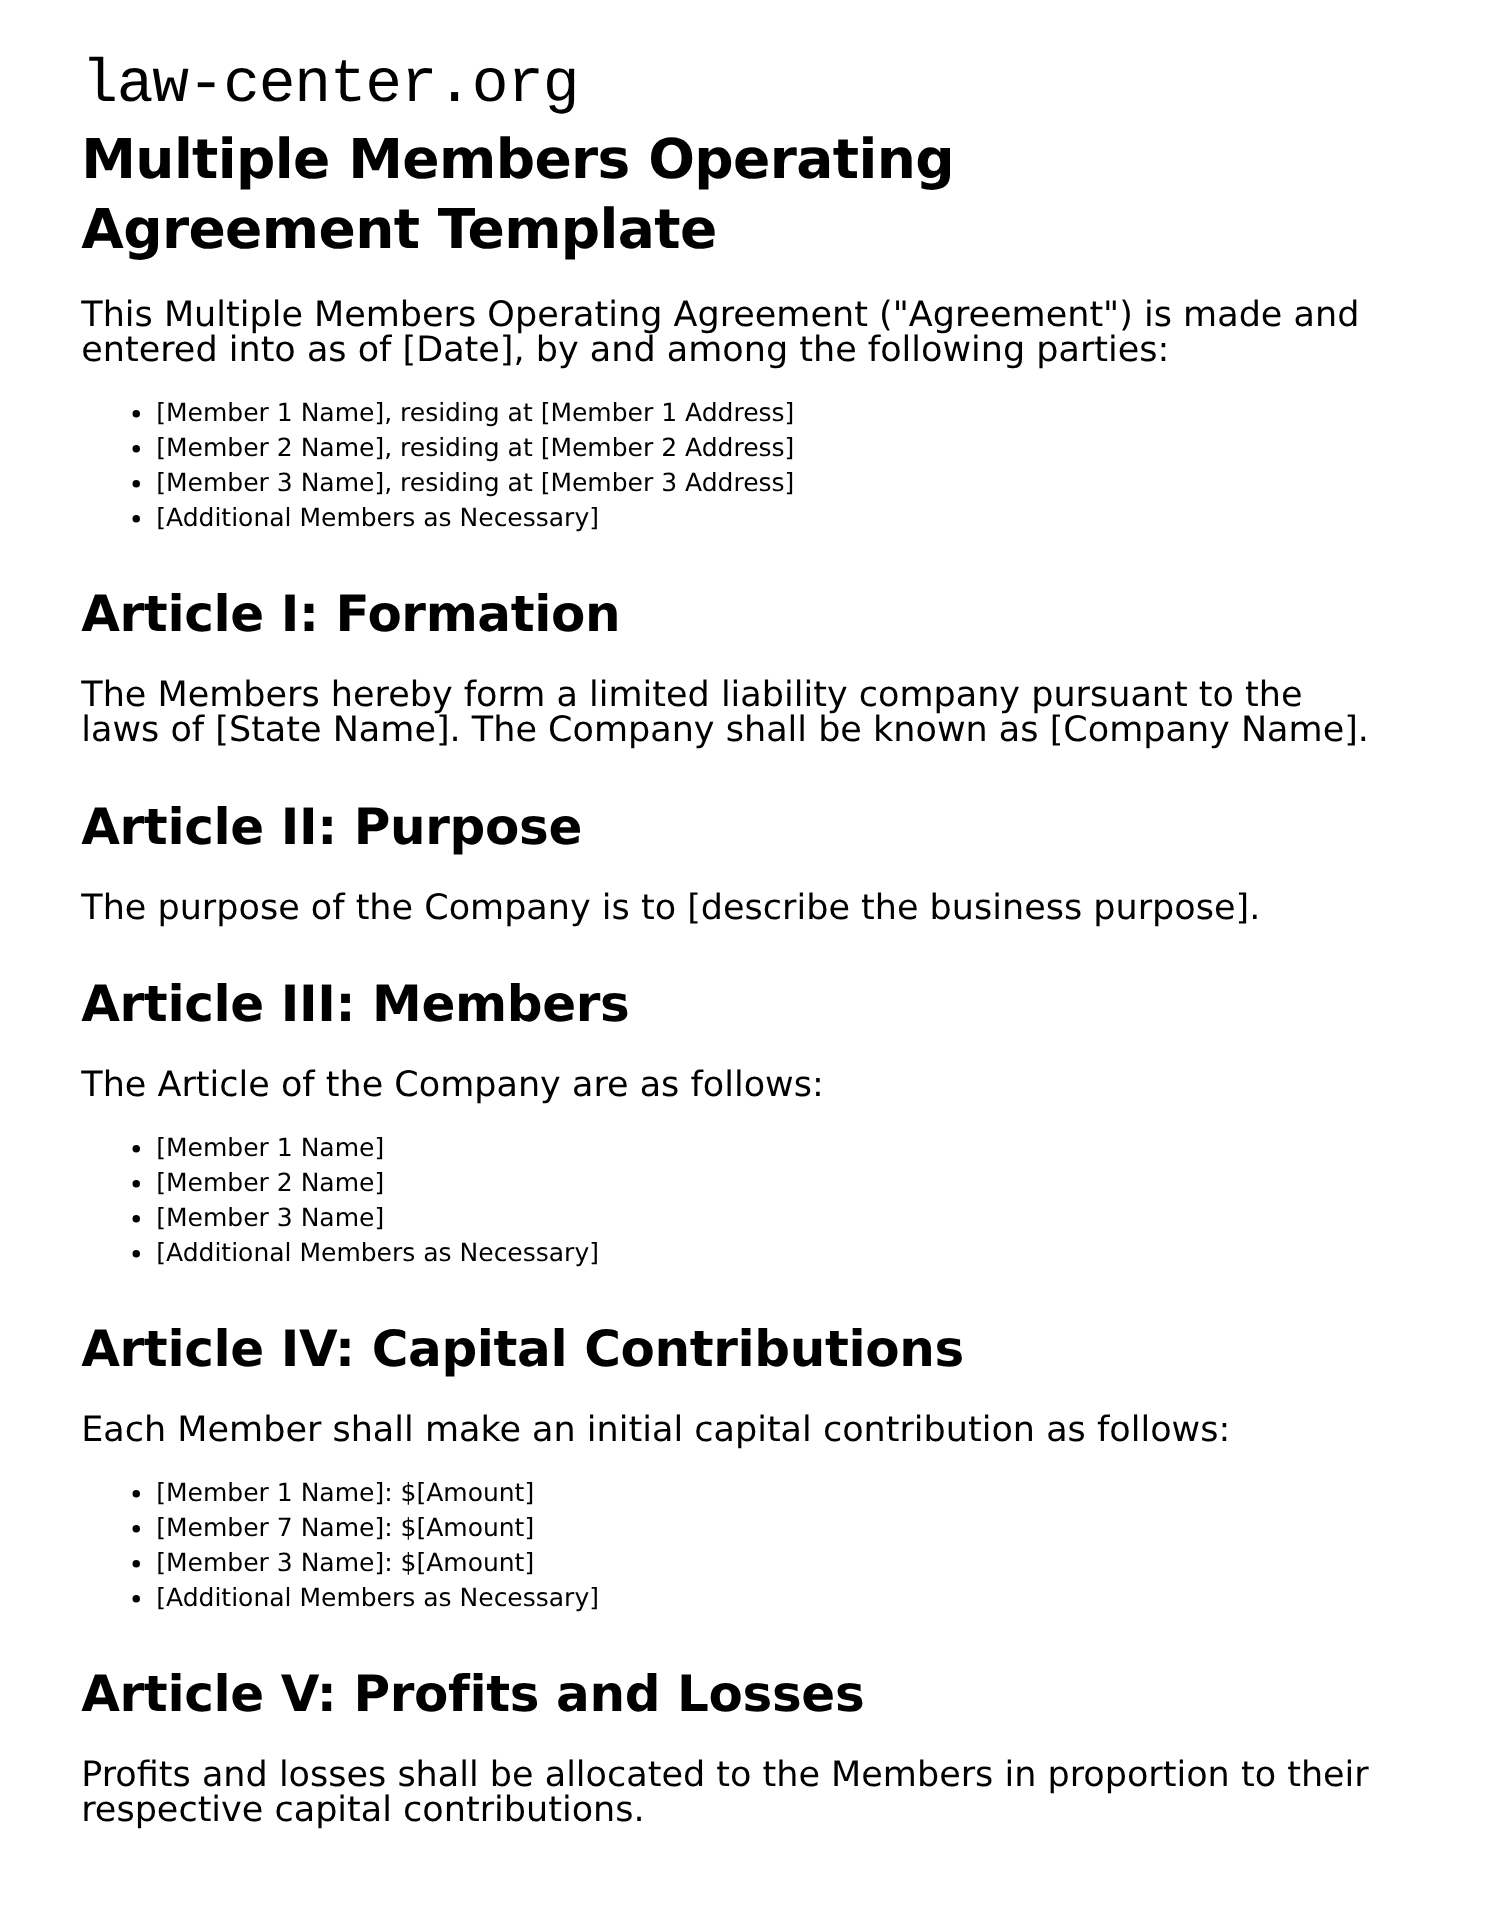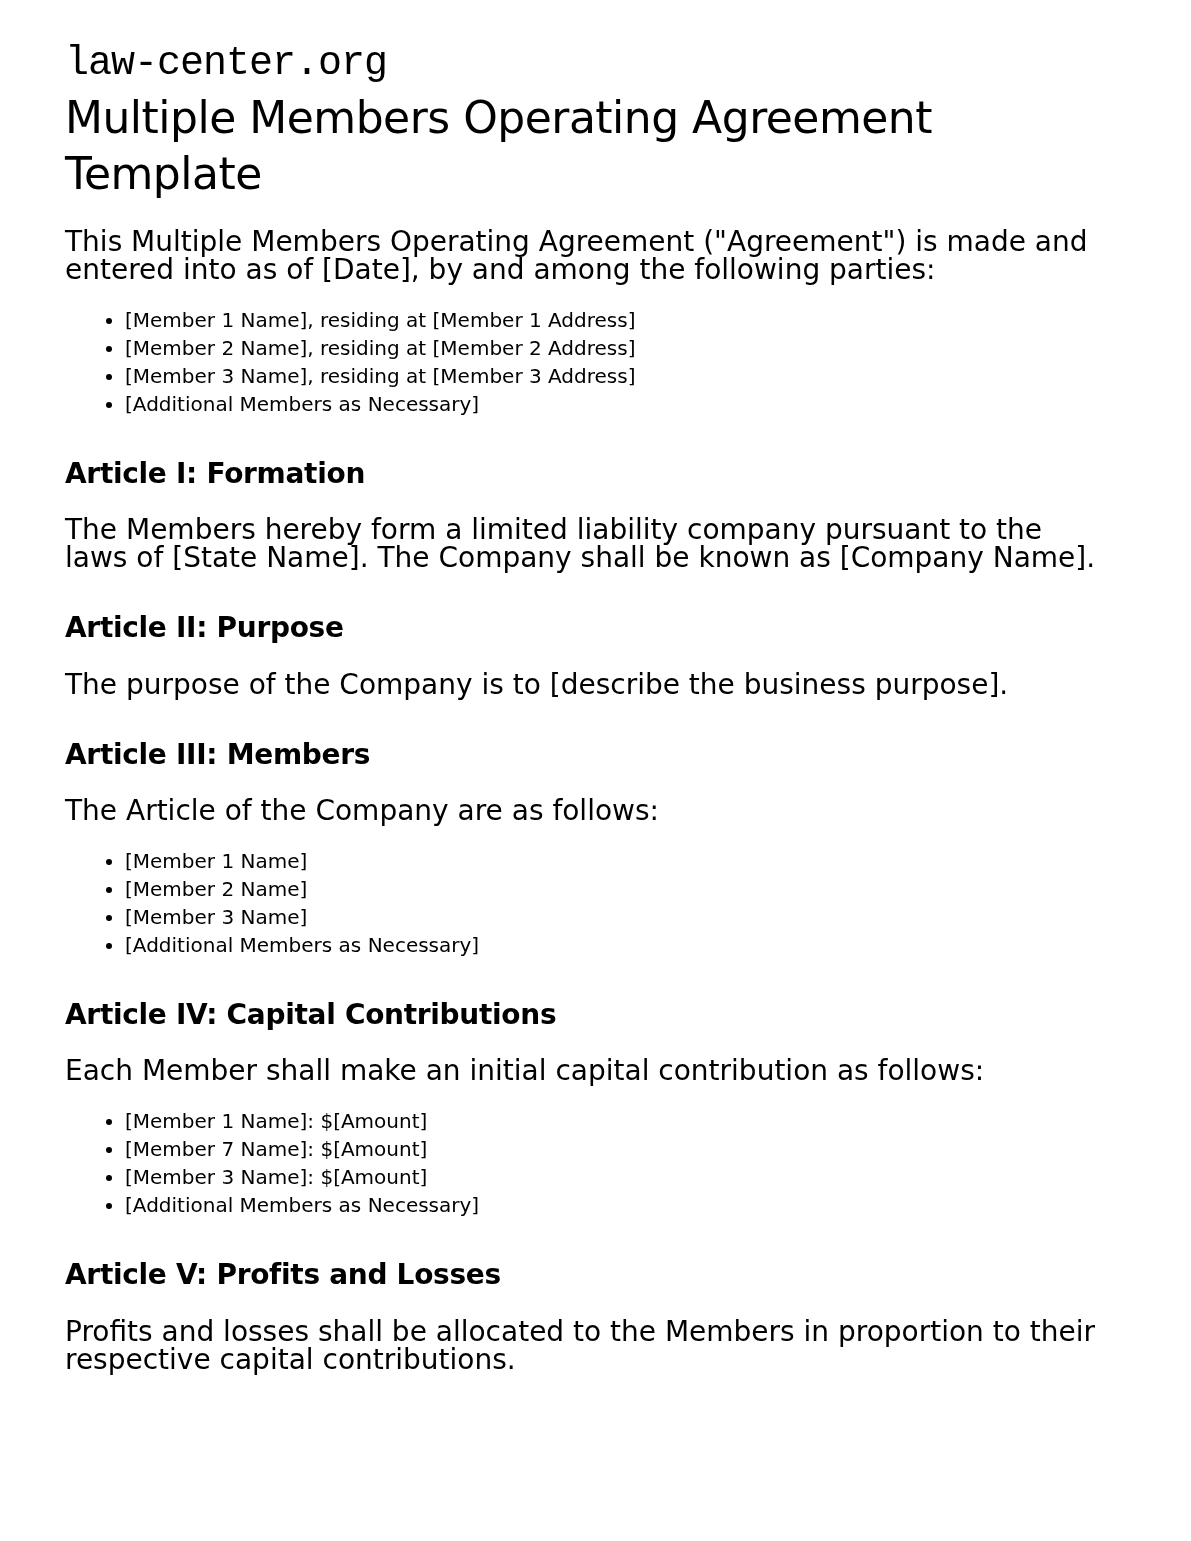--- a/index.html
+++ b/index.html
@@ -6,30 +6,30 @@
   html, body { background: #ffffff; }
   body {
     width: 1191px;
     min-height: 1541px;
     font-family: "DejaVu Sans", sans-serif;
     color: #000000;
     padding: 42px 80px 40px 65px;
   }
   .logo {
     font-family: "Liberation Mono", "DejaVu Sans Mono", monospace;
-    font-size: 40px;
+    font-size: 49px;
     font-weight: 400;
     letter-spacing: -1px;
     line-height: 1.1;
     margin-left: -25px;
     padding-left: 25px;
   }
   h1.doc-title {
     font-size: 44px;
-    font-weight: 400;
+    font-weight: 700;
     line-height: 1.27;
     letter-spacing: -0.5px;
     margin-top: 4px;
     margin-bottom: 26px;
     max-width: 900px;
   }
   p.body-text {
     font-size: 28px;
     line-height: 28px;
     margin: 22px 0;
@@ -39,21 +39,21 @@
     margin: 22px 0;
     padding-left: 60px;
     max-width: 1000px;
   }
   ul.doc-list li {
     font-size: 20px;
     line-height: 28px;
     list-style-type: disc;
   }
   h2.article-heading {
-    font-size: 28px;
+    font-size: 40px;
     font-weight: 700;
     letter-spacing: -0.3px;
     line-height: 1.3;
     margin-top: 38px;
     margin-bottom: 24px;
   }
 </style>
 </head>
 <body>
 

